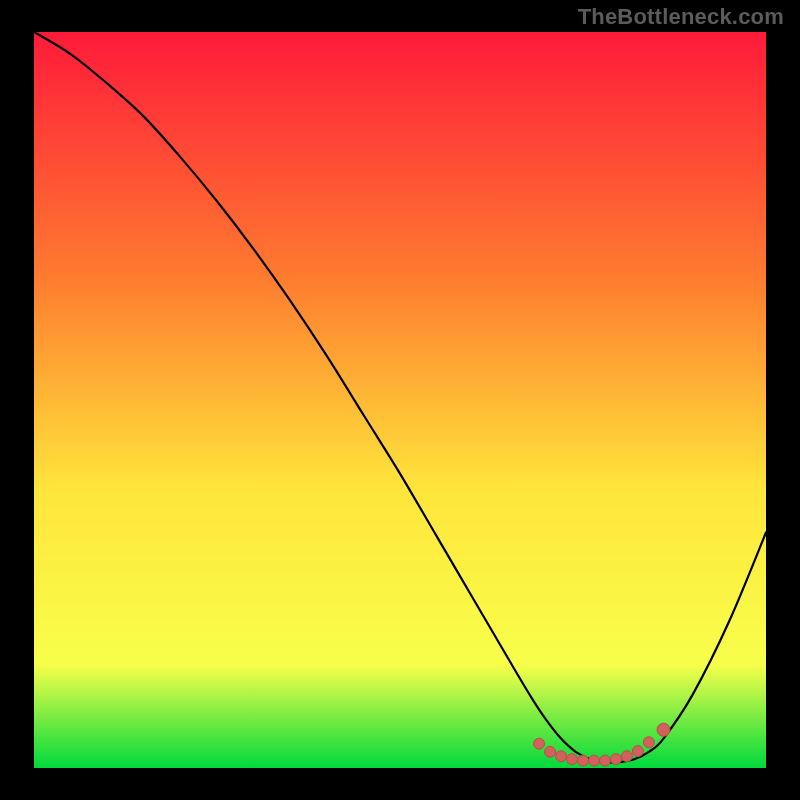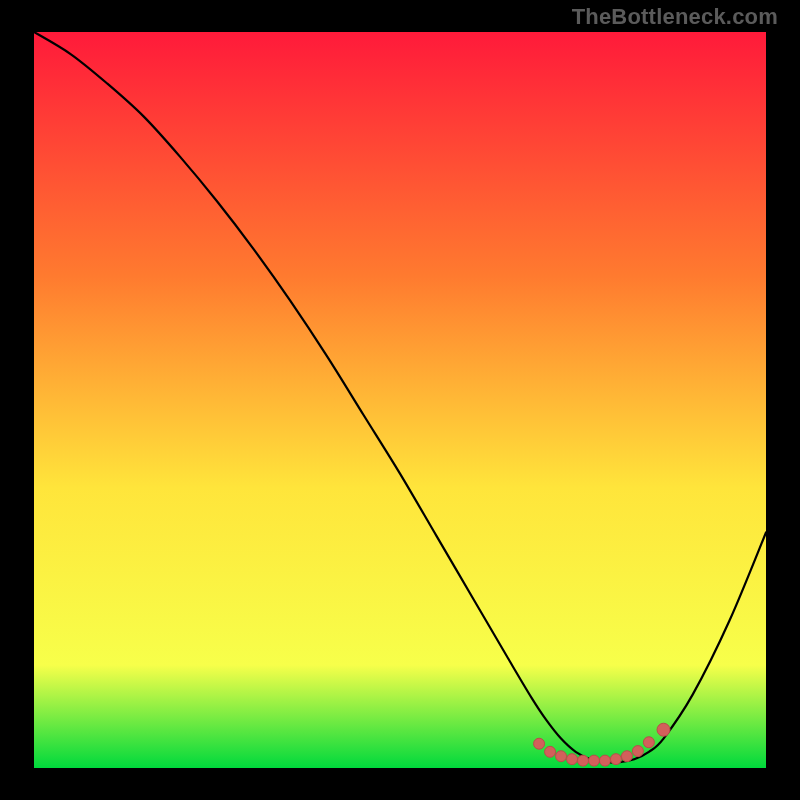--- a/index.html
+++ b/index.html
@@ -15,21 +15,21 @@
     position: absolute;
     left: 0;
     top: 0;
     width: 800px;
     height: 800px;
     background: #000;
   }
   .watermark {
     position: absolute;
     top: 4px;
-    right: 22px;
+    right: 16px;
     font-size: 22px;
     font-weight: 600;
     color: #5b5b5b;
     letter-spacing: 0.2px;
     user-select: none;
   }
   .plot-area {
     position: absolute;
     left: 34px;
     top: 32px;

